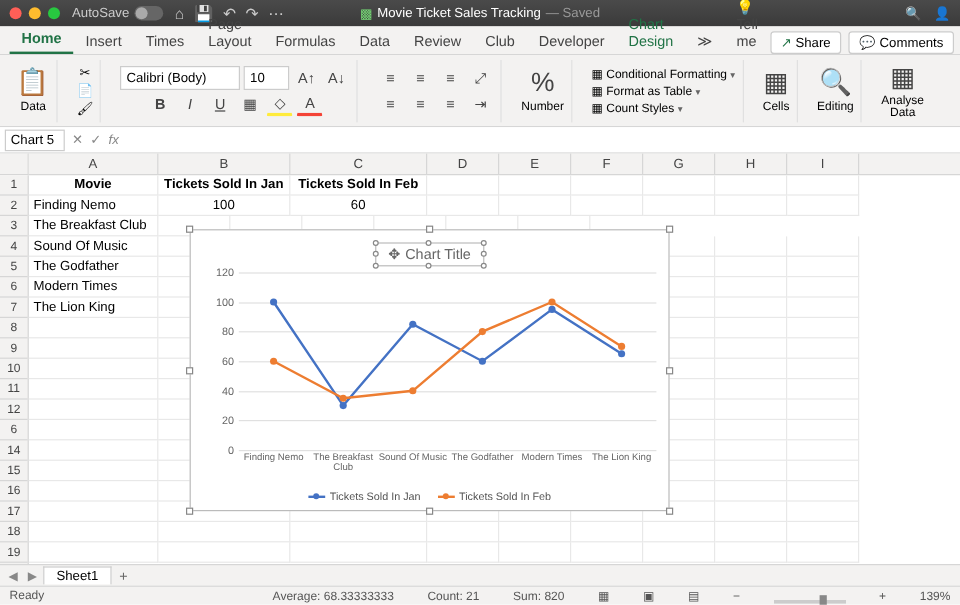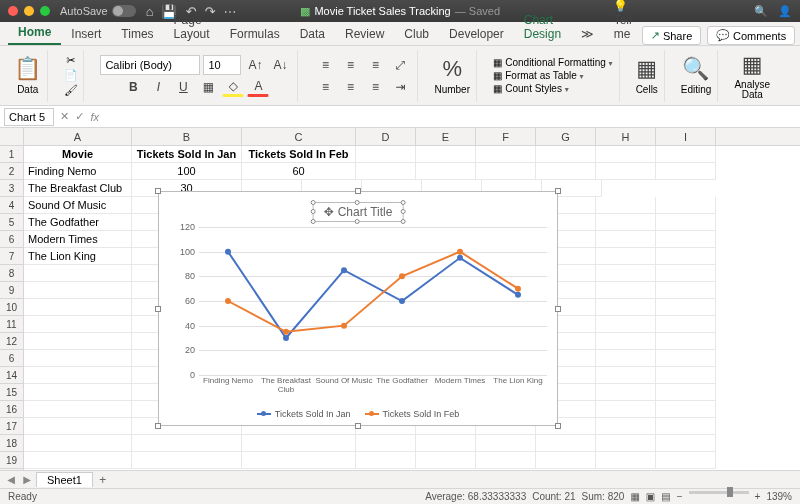--- a/index.html
+++ b/index.html
@@ -65,21 +65,21 @@
 .lm{width:14px;height:2px;position:relative}
 .lm::after{content:"";position:absolute;width:5px;height:5px;border-radius:50%;top:-2px;left:4px}
 .lm.blue{background:#4472c4}.lm.blue::after{background:#4472c4}
 .lm.orange{background:#ed7d31}.lm.orange::after{background:#ed7d31}
 svg.lines{position:absolute;inset:0;width:100%;height:100%}
 .sheet-tabs{position:absolute;bottom:16px;left:0;right:0;height:18px;background:#f3f2f1;border-top:1px solid #d6d6d6;display:flex;align-items:center;padding-left:4px;gap:2px}
 .sh-nav{width:14px;text-align:center;color:#888;font-size:10px}
 .sh-tab{background:#fff;border:1px solid #ccc;border-bottom:none;padding:1px 10px;font-size:11px}
 .sh-add{width:16px;text-align:center;font-size:12px;color:#666}
 .statusbar{position:absolute;bottom:0;left:0;right:0;height:16px;background:#f3f2f1;border-top:1px solid #d6d6d6;display:flex;align-items:center;padding:0 8px;font-size:10px;color:#555;gap:14px}
-.statusbar .right{margin-left:auto;display:flex;gap:6px;align-items:flex-start}
+.statusbar .right{margin-left:auto;display:flex;gap:28px;align-items:flex-end}
 .zoom-slider{width:60px;height:3px;background:#ccc;position:relative}
 .zoom-slider::after{content:"";position:absolute;width:6px;height:10px;background:#888;top:-4px;left:38px}
 </style>
 </head>
 <body>
 
 <div class="titlebar">
   <div class="traffic">
     <div class="dot r"></div>
     <div class="dot y"></div>
@@ -267,21 +267,20 @@
         <div class="cell ctr" style="width: 114px;">60</div>
         <div class="cell" style="width: 60px;"></div>
         <div class="cell" style="width: 60px;"></div>
         <div class="cell" style="width: 60px;"></div>
         <div class="cell" style="width: 60px;"></div>
         <div class="cell" style="width: 60px;"></div>
         <div class="cell" style="width: 60px;"></div>
       </div>
       <div class="cell-row">
         <div class="cell" style="width: 108px;">The Breakfast Club</div>
-        <div class="cell ctr" style="width: 110px;">30</div>
         <div class="cell" style="width: 60px;"></div>
         <div class="cell" style="width: 60px;"></div>
         <div class="cell" style="width: 60px;"></div>
         <div class="cell" style="width: 60px;"></div>
         <div class="cell" style="width: 60px;"></div>
         <div class="cell" style="width: 60px;"></div>
       </div>
       <div class="cell-row">
         <div class="cell" style="width: 108px;">Sound Of Music</div>
         <div class="cell ctr" style="width: 110px;"></div>

